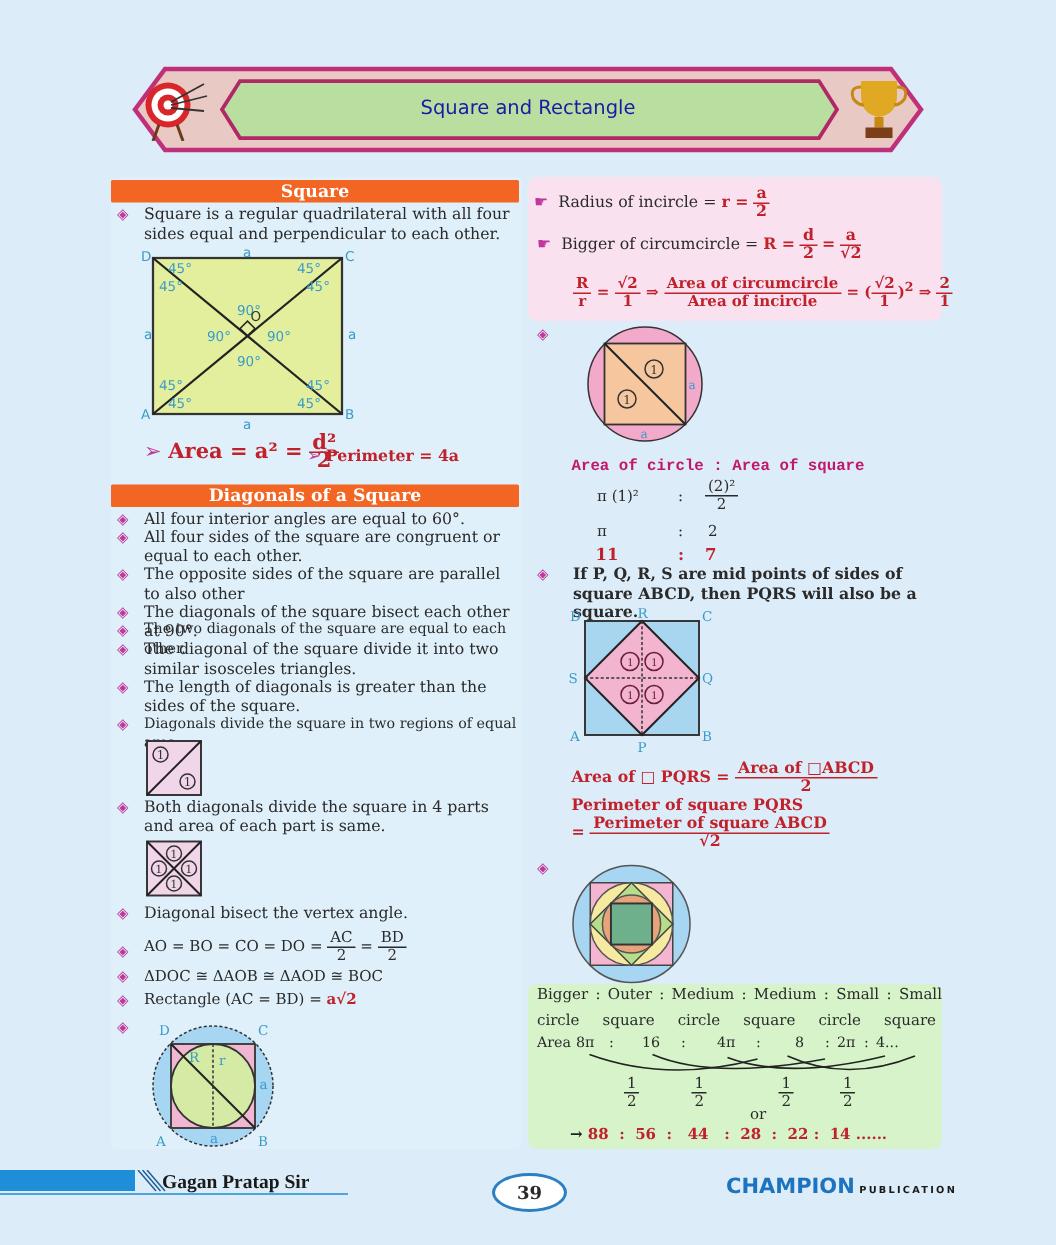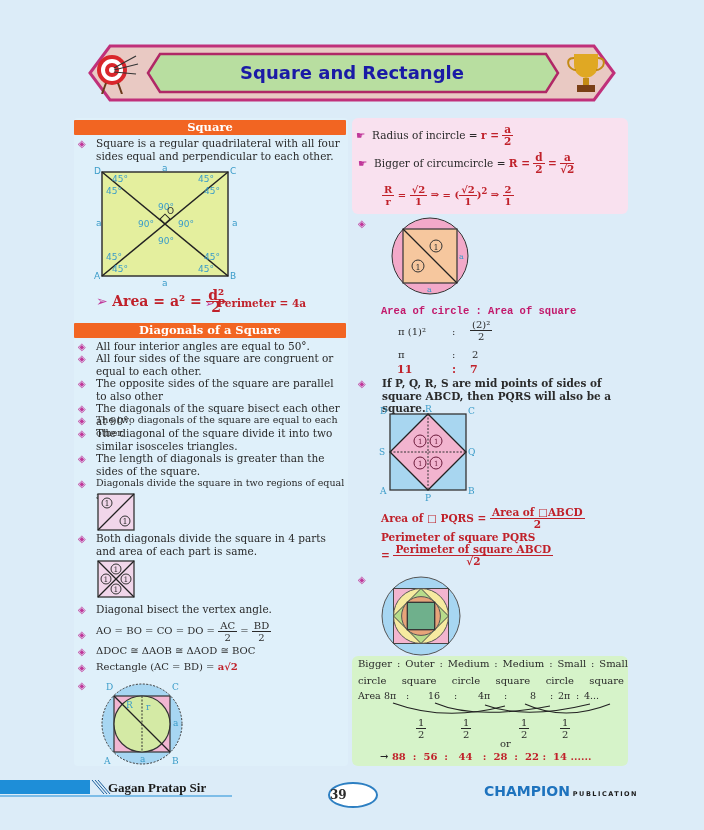--- a/index.html
+++ b/index.html
@@ -8,21 +8,21 @@
     background:#dcecf8;
     font-family:"DejaVu Serif", serif;
     color:#2a2a2a;
   }
   .abs { position:absolute; }
   
   .banner-outer { left:78px; top:44px; width:548px; height:58px; }
   .banner-title {
     left:160px; top:58px; width:384px; height:30px;
     text-align:center; font-family:"DejaVu Sans", sans-serif;
-    font-weight:bold; font-size:18px; color:#1a1aa6; line-height:30px;
+    font-weight:normal; font-size:13px; color:#1a1aa6; line-height:30px;
   }
   
   .panel-left { left:74px; top:118px; width:274px; height:648px; background:#dff0fa; border-radius:4px;}
   .panel-pink { left:352px; top:118px; width:276px; height:96px; background:#f9e1ef; border-radius:6px; }
   .panel-green { left:352px; top:656px; width:276px; height:110px; background:#d6f3c9; border-radius:6px; }
   .section-head {
     background:#f26522; color:#fff; font-weight:bold; text-align:center;
     font-size:11.5px; height:15px; line-height:15px; border-radius:1px;
   }
   .bullet { font-size:10.5px; line-height:12.6px; position:absolute; left:96px; width:250px; }
@@ -31,21 +31,21 @@
   .red { color:#c0212a; font-weight:bold; }
   .magenta { color:#b0106a; font-weight:bold;font-family:Liberation Mono, monospace; }
   .frac { display:inline-block; vertical-align:middle; text-align:center; }
   .frac .n { display:block; border-bottom:1px solid currentColor; padding:0 2px; line-height:11px; }
   .frac .d { display:block; line-height:11px; }
   .small { font-size:10px; }
   .footer-bar { left:0; top:780px; width:232px; height:17px; }
   .footer-name { left:108px; top:780px; font-family:"Liberation Serif", serif; font-weight:bold; font-size:13px; color:#1a1a1a; }
   .page-num {
     left:328px; top:782px; width:46px; height:22px; border:2px solid #2d7fc2; border-radius:50%;
-    line-height:22px; font-weight:bold; font-size:12px; background:#fff;
+    text-align:center; line-height:22px; font-weight:bold; font-size:12px; background:#fff;
   }
   .brand { left:484px; top:783px; font-family:"DejaVu Sans", sans-serif; font-weight:bold; font-size:14px; color:#1e73be; }
   .brand small { font-size:6.5px; letter-spacing:1.5px; color:#1a1a1a; margin-left:3px; }
 </style>
 </head>
 <body>
 
 <svg class="abs banner-outer" viewBox="0 0 548 58" width="548" height="58">
   <polygon points="12,29 32,2 516,2 536,29 516,56 32,56" fill="#e9c9c3" stroke="#c0307a" stroke-width="3"></polygon>
   <polygon points="70,29 82,10 468,10 480,29 468,48 82,48" fill="#b8dea0" stroke="#b02866" stroke-width="2.5"></polygon>
@@ -114,21 +114,21 @@
   <span class="frac red"><span class="n">d²</span><span class="d">2</span></span>
 </div>
 <div class="abs" style="left:205px;top:297px;font-size:10.5px">
   <span style="color:#c0389a">➢</span>
   <span class="red">Perimeter = 4a</span>
 </div>
 
 <div class="abs section-head" style="left:74px;top:323px;width:272px;">Diagonals of a Square</div>
 
 <span class="dia" style="left:78px;top:341px">◈</span>
-<div class="bullet" style="top:340px">All four interior angles are equal to 50°.</div>
+<div class="bullet" style="top:340px">All four interior angles are equal to 60°.</div>
 <span class="dia" style="left:78px;top:353px">◈</span>
 <div class="bullet" style="top:352px">All four sides of the square are congruent or equal to each other.</div>
 <span class="dia" style="left:78px;top:378px">◈</span>
 <div class="bullet" style="top:377px">The opposite sides of the square are parallel to also other</div>
 <span class="dia" style="left:78px;top:403px">◈</span>
 <div class="bullet" style="top:402px">The diagonals of the square bisect each other at 90°.</div>
 <span class="dia" style="left:78px;top:415px">◈</span>
 <div class="bullet" style="top:414px;font-size:9.5px">The two diagonals of the square are equal to each other.</div>
 <span class="dia" style="left:78px;top:428px">◈</span>
 <div class="bullet" style="top:427px">The diagonal of the square divide it into two similar isosceles triangles.</div>
@@ -216,21 +216,21 @@
   <span style="color:#c0389a">☛</span>&nbsp;
   <span>Bigger of circumcircle = </span>
   <span class="red">R =</span>
   <span class="frac red"><span class="n">d</span><span class="d">2</span></span>
   <span class="red">=</span>
   <span class="frac red"><span class="n">a</span><span class="d">√2</span></span>
 </div>
 <div class="abs red" style="left:382px;top:184px;font-size:10px">
   <span class="frac"><span class="n">R</span><span class="d">r</span></span> =
   <span class="frac"><span class="n">√2</span><span class="d">1</span></span> ⇒
-   =
+  <span class="frac"><span class="n">Area of circumcircle</span><span class="d">Area of incircle</span></span> =
   (<span class="frac"><span class="n">√2</span><span class="d">1</span></span>)<sup>2</sup> ⇒
   <span class="frac"><span class="n">2</span><span class="d">1</span></span>
 </div>
 
 <span class="dia" style="left:358px;top:218px">◈</span>
 <svg class="abs" style="left:390px;top:216px" width="80" height="80">
   <circle cx="40" cy="40" r="38" fill="#f3a9c9" stroke="#333"></circle>
   <rect x="13" y="13" width="54" height="54" fill="#f6c79e" stroke="#333" stroke-width="1.2"></rect>
   <line x1="13" y1="13" x2="67" y2="67" stroke="#222" stroke-width="1.3"></line>
   <circle cx="46" cy="30" r="6" fill="none" stroke="#333"></circle>

